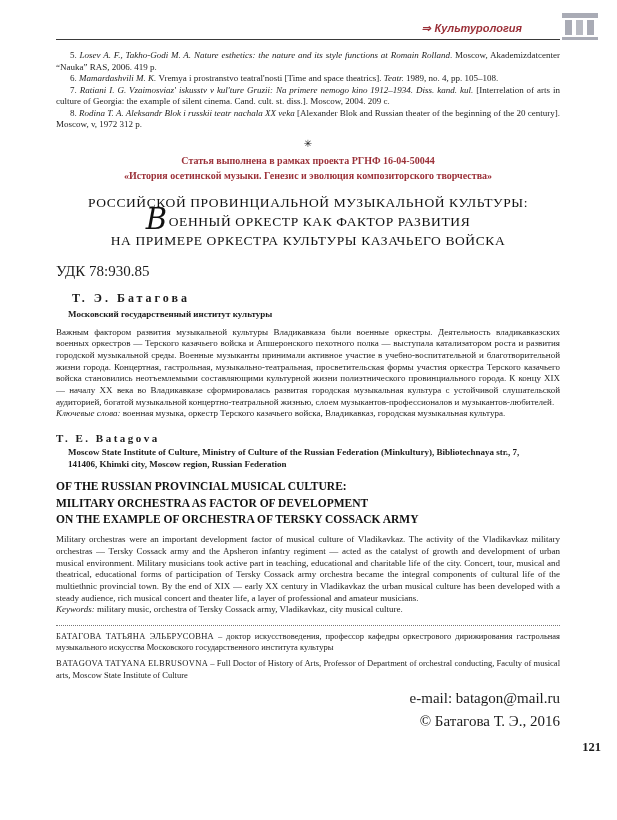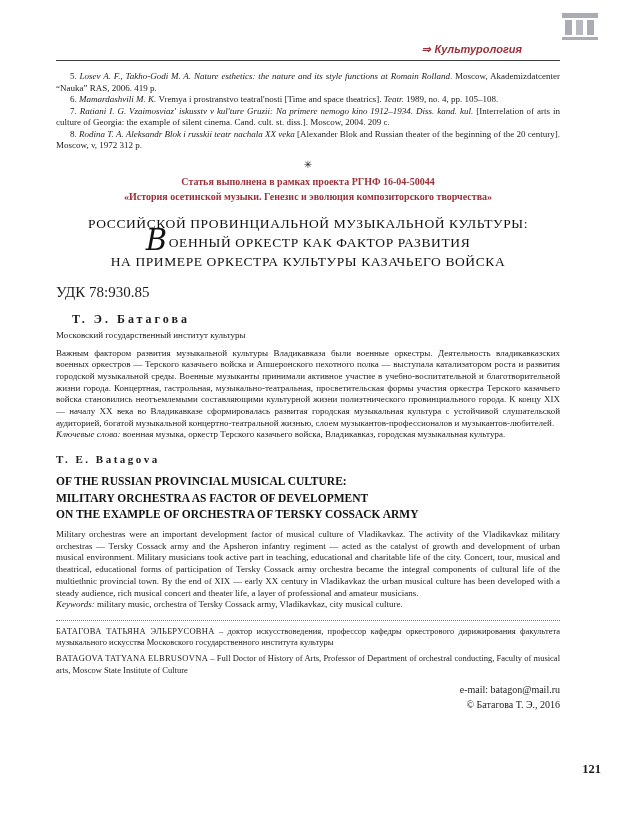--- a/index.html
+++ b/index.html
@@ -22,21 +22,21 @@
     width: 38px; height: 30px;
   }
   .header {
     text-align: right;
     padding-right: 38px;
     font-family: "Liberation Sans", sans-serif;
     font-size: 11px;
     font-weight: bold;
     font-style: italic;
     color: var(--accent, #9b3038);
-    margin-top: 27px;
+    margin-top: 6px;
   }
   .header .arrow { margin-right: 4px; }
   .rule { border-bottom: 1px solid #3a3a3a; margin-top: 4px; }
   .refs { margin-top: 10px; }
   .ref {
     font-size: 9px; line-height: 1.28;
     text-align: justify; text-indent: 14px;
     margin: 0;
   }
   .star {
@@ -58,21 +58,21 @@
     font-family: "DejaVu Serif", serif;
     font-style: italic;
     font-size: 29px; line-height: 0;
     vertical-align: -3px; margin-right: 1px;
   }
   .udc { font-size: 15px; margin: 13px 0 0; }
   .author-ru {
     font-weight: bold; font-size: 12px;
     letter-spacing: 3px; margin: 11px 16px 0;
   }
-  .affil { font-size: 9px; line-height: 1.28; margin: 3px 0 0; }
+  .affil { font-size: 9px; line-height: 1.28; margin: 3px 12px 0; font-weight: bold; }
   .abstract {
     font-size: 9px; line-height: 1.3;
     text-align: justify; margin: 6px 0 0;
   }
   .keywords { font-size: 9px; line-height: 1.3; text-align: justify; margin: 0; }
   .author-en {
     font-weight: bold; font-size: 11px;
     letter-spacing: 2.5px; margin: 12px 0 0;
   }
   .title-en {
@@ -80,25 +80,25 @@
     line-height: 1.45; margin-top: 8px;
     color: #111;
   }
   .dotted { border-top: 1px dotted #777; margin-top: 9px; }
   .bio p {
     font-size: 8.5px; line-height: 1.32;
     text-align: justify; margin: 5px 0 0;
   }
   .bio .bio-name { letter-spacing: 0.3px; }
   .footer-right {
-    text-align: right; font-size: 10px;
+    text-align: right; font-size: 15px;
     line-height: 1.55; margin-top: 6px;
   }
   .page-number {
-    position: absolute; right: 16px; top: 762px;
+    position: absolute; right: 16px; top: 740px;
     font-weight: bold; font-size: 12.5px; text-align: center;
   }
 </style>
 </head>
 <body>
 
 <div class="page">
 
   <div class="logo">
     <svg width="38" height="30" viewBox="0 0 38 30" aria-hidden="true">
@@ -137,34 +137,35 @@
 
   <p class="udc">УДК 78:930.85</p>
 
   <p class="author-ru">Т. Э. Батагова</p>
   <p class="affil">Московский государственный институт культуры</p>
 
   <p class="abstract">Важным фактором развития музыкальной культуры Владикавказа были военные оркестры. Деятельность владикавказских военных оркестров — Терского казачьего войска и Апшеронского пехотного полка — выступала катализатором роста и развития городской музыкальной среды. Военные музыканты принимали активное участие в учебно-воспитательной и благотворительной жизни города. Концертная, гастрольная, музыкально-театральная, просветительская формы участия оркестра Терского казачьего войска становились неотъемлемыми составляющими культурной жизни полиэтнического провинциального города. К концу XIX — началу XX века во Владикавказе сформировалась развитая городская музыкальная культура с устойчивой слушательской аудиторией, богатой музыкальной концертно-театральной жизнью, слоем музыкантов-профессионалов и музыкантов-любителей.</p>
   <p class="keywords"><i>Ключевые слова:</i><span> военная музыка, оркестр Терского казачьего войска, Владикавказ, городская музыкальная культура.</span></p>
 
   <p class="author-en">T. E. Batagova</p>
+  <p class="affil">Moscow State Institute of Culture, Ministry of Culture of the Russian Federation (Minkultury), Bibliotechnaya str., 7, 141406, Khimki city, Moscow region, Russian Federation</p>
 
   <div class="title-en">
     <div>OF THE RUSSIAN PROVINCIAL MUSICAL CULTURE:</div>
     <div>MILITARY ORCHESTRA AS FACTOR OF DEVELOPMENT</div>
     <div>ON THE EXAMPLE OF ORCHESTRA OF TERSKY COSSACK ARMY</div>
   </div>
 
   <p class="abstract">Military orchestras were an important development factor of musical culture of Vladikavkaz. The activity of the Vladikavkaz military orchestras — Tersky Cossack army and the Apsheron infantry regiment — acted as the catalyst of growth and development of urban musical environment. Military musicians took active part in teaching, educational and charitable life of the city. Concert, tour, musical and theatrical, educational forms of participation of Tersky Cossack army orchestra became the integral components of cultural life of the multiethnic provincial town. By the end of XIX — early XX century in Vladikavkaz the urban musical culture has been developed with a steady audience, rich musical concert and theater life, a layer of professional and amateur musicians.</p>
   <p class="keywords"><i>Keywords:</i><span> military music, orchestra of Tersky Cossack army, Vladikavkaz, city musical culture.</span></p>
 
   <div class="dotted"></div>
 
   <div class="bio">
-    <p><span class="bio-name">БАТАГОВА ТАТЬЯНА ЭЛЬБРУСОВНА</span><span> – доктор искусствоведения, профессор кафедры оркестрового дирижирования факультета музыкального искусства Московского государственного института культуры</span></p>
+    <p><span class="bio-name">БАТАГОВА ТАТЬЯНА ЭЛЬБРУСОВНА</span><span> – доктор искусствоведения, профессор кафедры оркестрового дирижирования гастрольная музыкального искусства Московского государственного института культуры</span></p>
     <p><span class="bio-name">BATAGOVA TATYANA ELBRUSOVNA</span><span> – Full Doctor of History of Arts, Professor of Department of orchestral conducting, Faculty of musical arts, Moscow State Institute of Culture</span></p>
   </div>
 
   <div class="footer-right">
     <div>e-mail: batagon@mail.ru</div>
     <div>© Батагова Т. Э., 2016</div>
   </div>
 
 </div>
 

